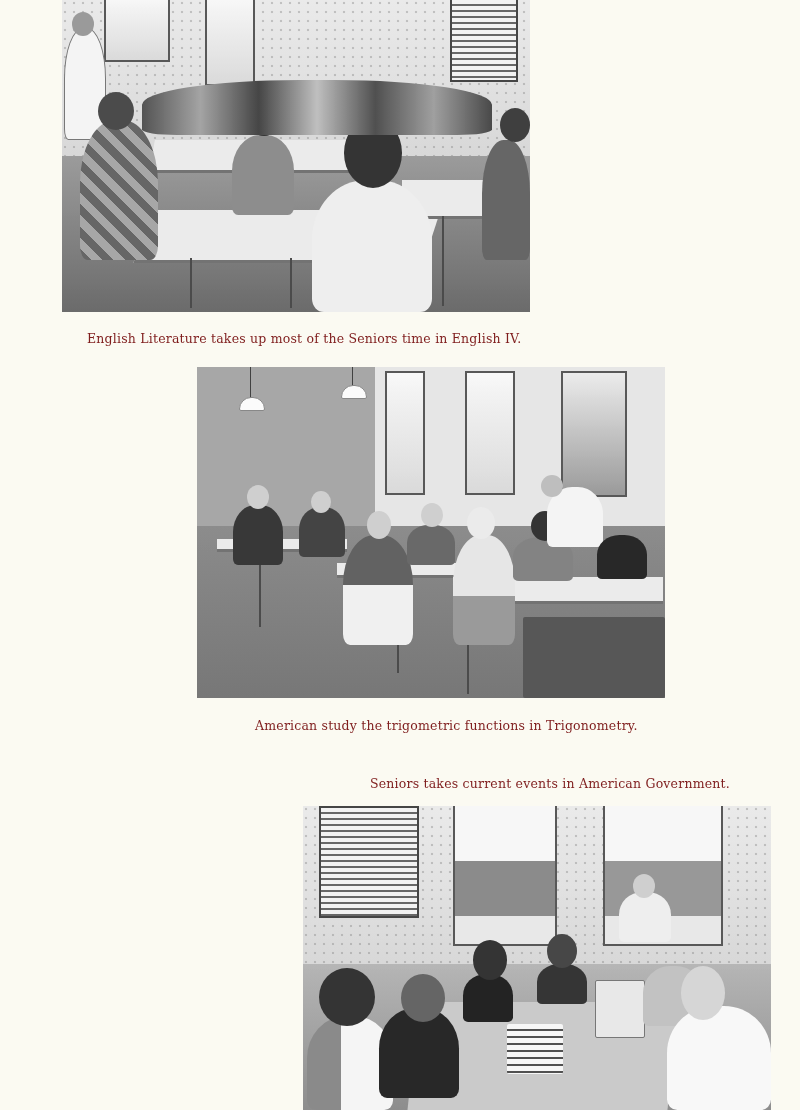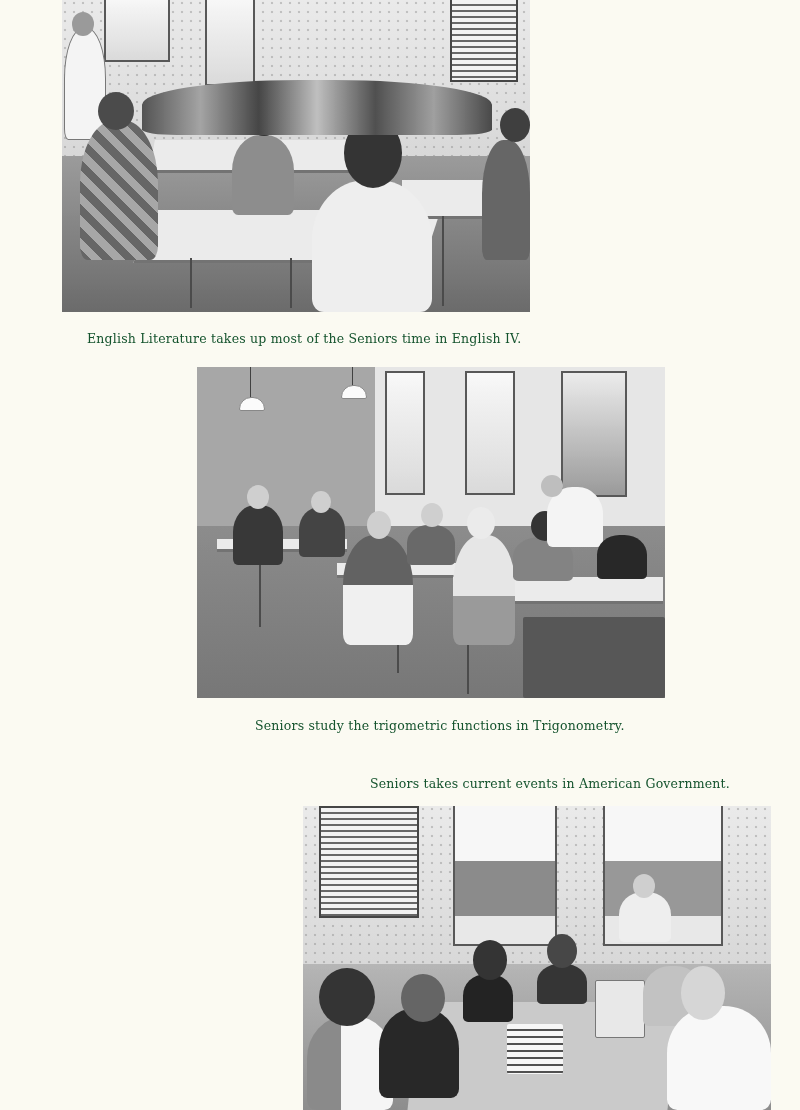--- a/index.html
+++ b/index.html
@@ -26,21 +26,21 @@
     .desk { position: absolute; background: #e9e6dd; border-bottom: 3px solid #77746c; }
     .leg { position: absolute; width: 2px; background: #4f4d48; }
     .person { position: absolute; border-radius: 45% 45% 10% 10%; }
     .head { position: absolute; border-radius: 50%; background: #3a3733; }
     .face { position: absolute; border-radius: 50%; background: #cfcbc2; }
     .lamp { position: absolute; width: 24px; height: 12px; background: #f6f5f1;
       border-radius: 12px 12px 2px 2px; border: 1px solid #8a8880; }
     .cord { position: absolute; width: 1px; background: #444; }
     .caption {
       position: absolute; font-size: 12.5px; letter-spacing: 0.2px;
-      white-space: nowrap; color: #14532d;
+      white-space: nowrap; color: #7f1d1d;
     }
   </style>
 </head>
 <body>
 
 <div class="photo" style="left:62px; top:0px; width:468px; height:312px;" title="Seniors seated at tables in a classroom with a teacher standing at the left">
   <div class="wall" style="height:50%;"></div>
   <div class="floor" style="height:50%;"></div>
   <div class="win" style="left:42px; top:-4px; width:62px; height:62px;"></div>
   <div class="win" style="left:143px; top:-4px; width:46px; height:86px;"></div>
@@ -91,21 +91,21 @@
   <div class="person" style="left:210px; top:158px; width:48px; height:40px; background:#6d6a63;"></div>
   <div class="face" style="left:224px; top:136px; width:22px; height:24px;"></div>
   <div class="person" style="left:256px; top:168px; width:62px; height:110px; background:linear-gradient(#e4e1d8 55%, #9d9990 55%);"></div>
   <div class="face" style="left:270px; top:140px; width:28px; height:32px; background:#e9e6dc;"></div>
   <div class="person" style="left:316px; top:170px; width:60px; height:44px; background:#86837b;"></div>
   <div class="head" style="left:334px; top:144px; width:28px; height:30px;"></div>
   <div class="person" style="left:350px; top:120px; width:56px; height:60px; background:#f1efe8;"></div>
   <div class="head" style="left:344px; top:108px; width:22px; height:22px; background:#bfbbb2;"></div>
   <div class="person" style="left:400px; top:168px; width:50px; height:44px; background:#2f2c29;"></div>
 </div>
-<div class="caption" style="left:255px; top:718px;">Seniors study the trigometric functions in Trigonometry.</div>
+<div class="caption" style="left:255px; top:718px;">American study the trigometric functions in Trigonometry.</div>
 
 <div class="caption" style="left:370px; top:776px;">Seniors takes current events in American Government.</div>
 
 <div class="photo" style="left:303px; top:806px; width:468px; height:304px;" title="Seniors gathered around tables with books and magazines while a teacher stands near the window">
   <div class="wall" style="height:52%;"></div>
   <div class="floor" style="height:48%; background:linear-gradient(#b6b3aa,#8f8c85);"></div>
   <div class="blind" style="left:16px; top:0; width:96px; height:108px;"></div>
   <div class="win" style="left:150px; top:-2px; width:100px; height:138px; background:linear-gradient(#f3f1ea 40%, #8d8a83 40%, #8d8a83 80%, #e6e3da 80%);"></div>
   <div class="win" style="left:300px; top:-2px; width:116px; height:138px; background:linear-gradient(#f3f1ea 40%, #9a978f 40%, #9a978f 80%, #e6e3da 80%);"></div>
   <div class="person" style="left:316px; top:86px; width:52px; height:50px; background:#ece9e1;"></div>

